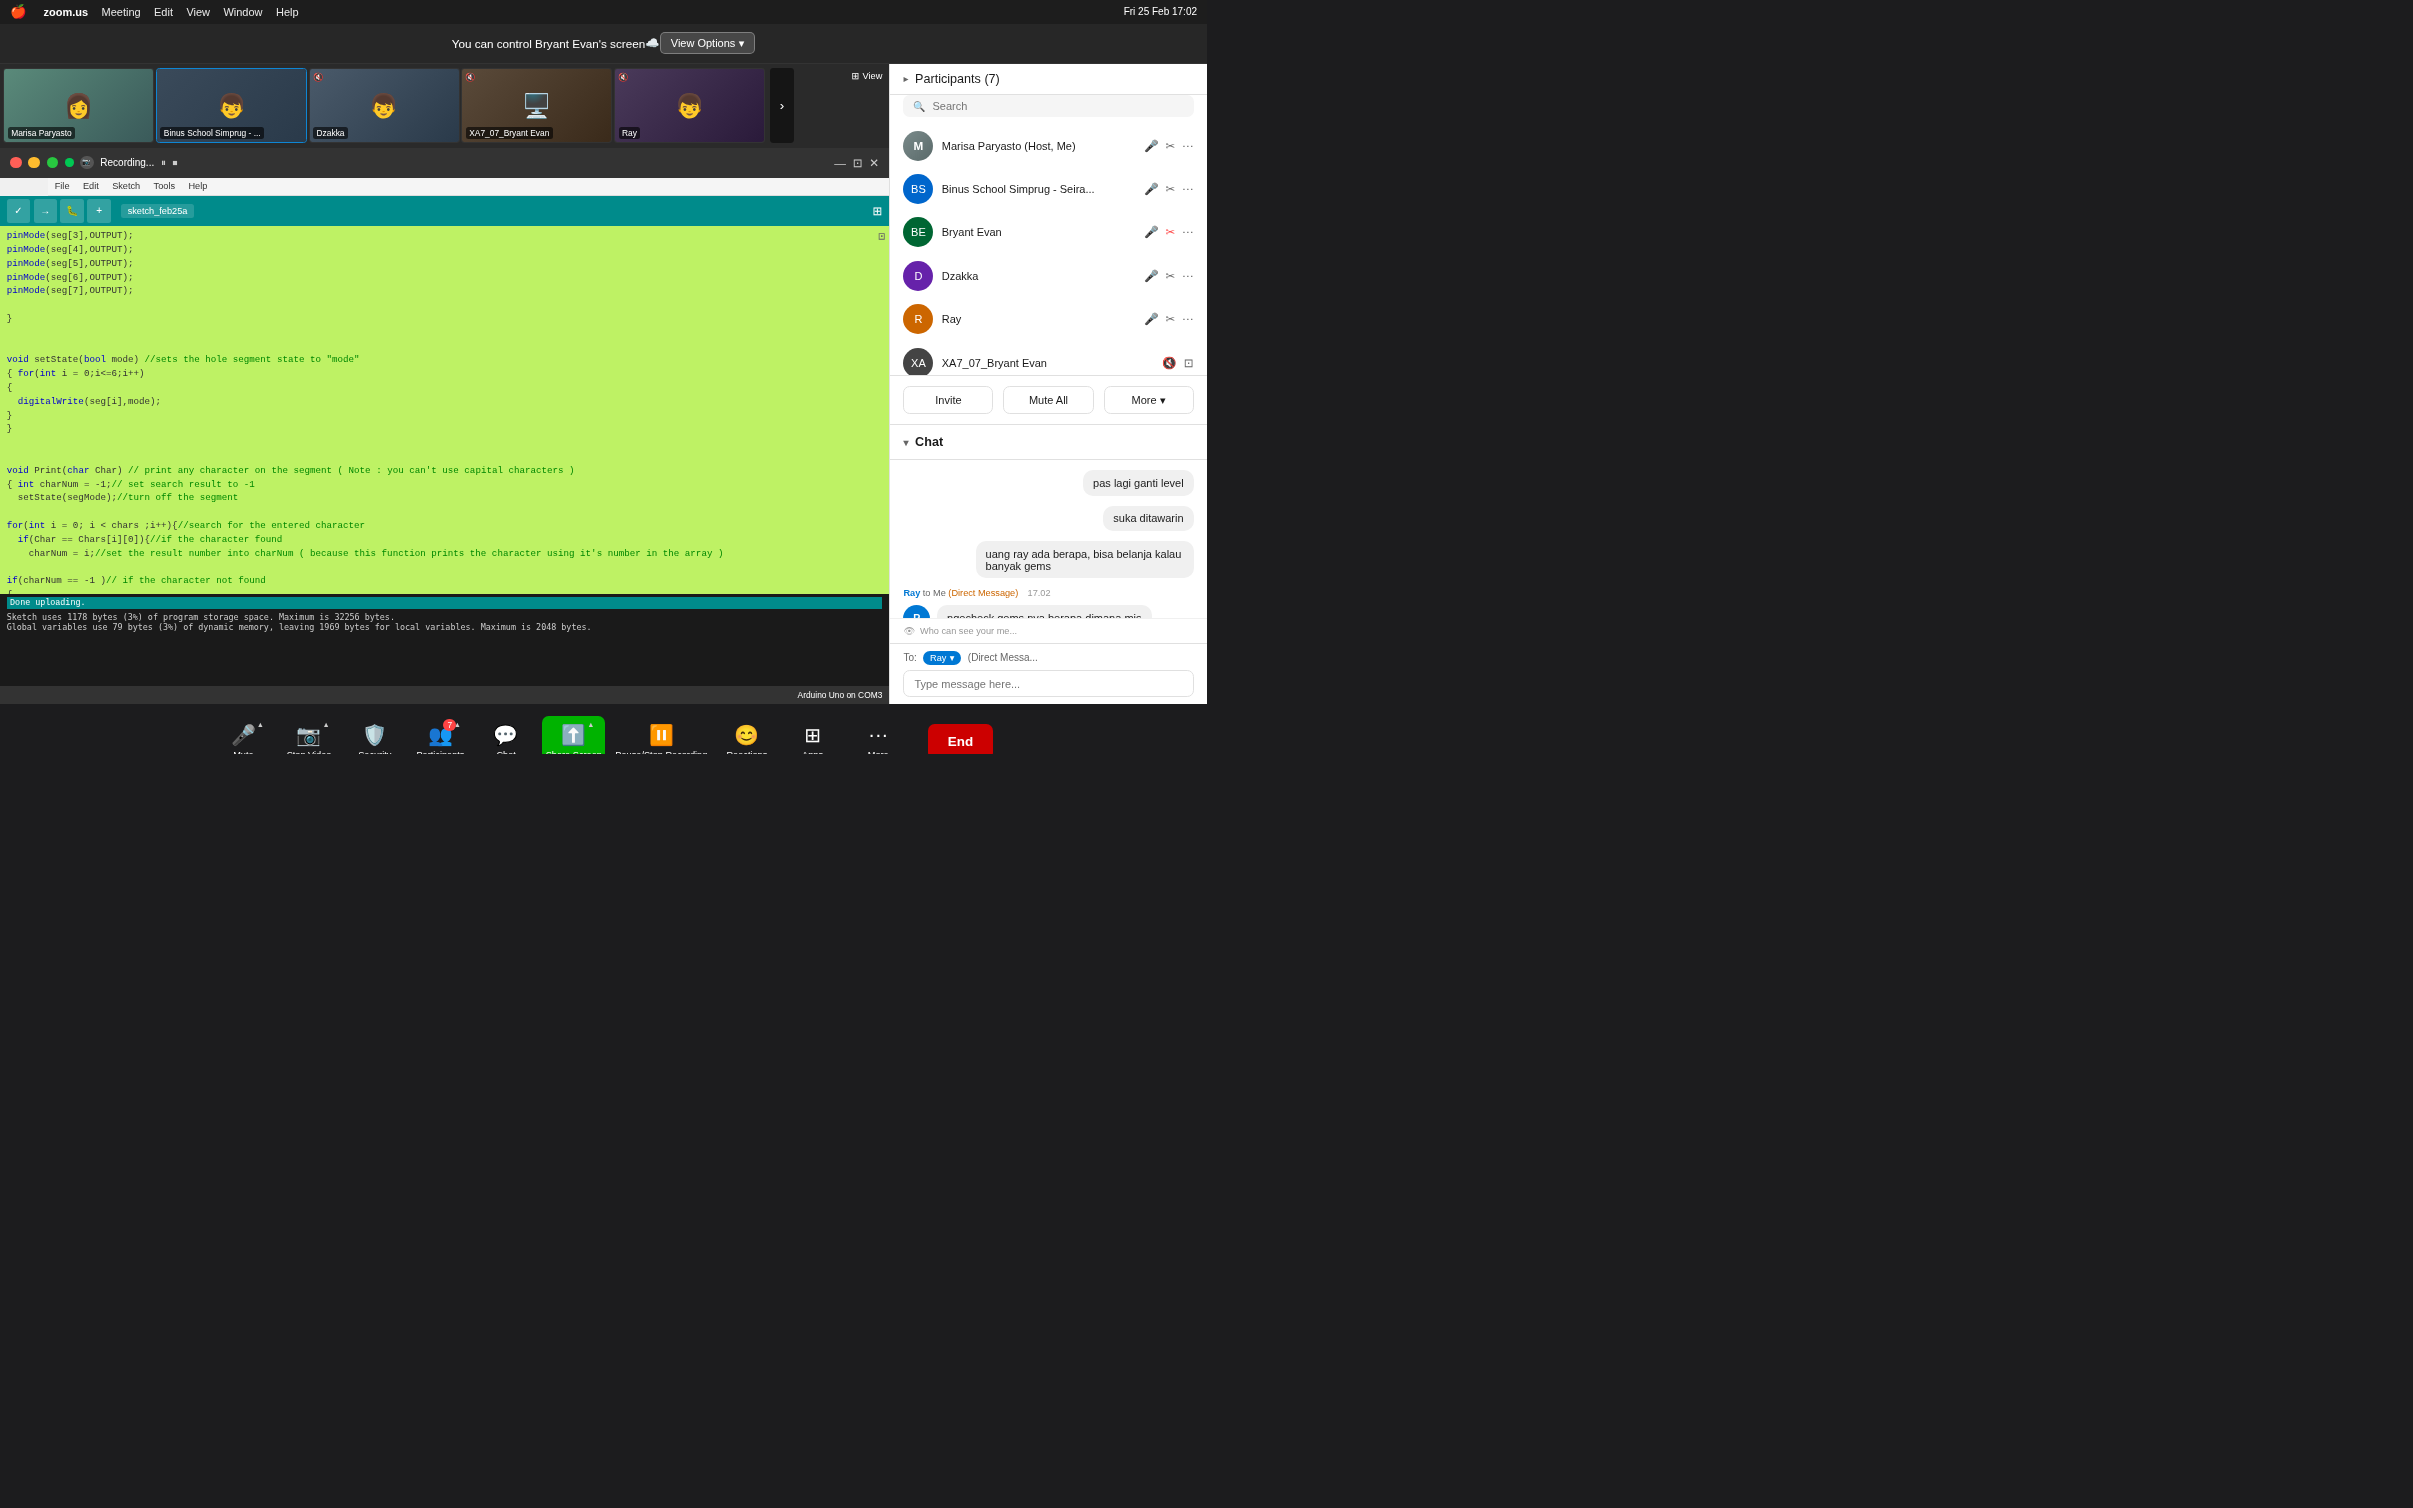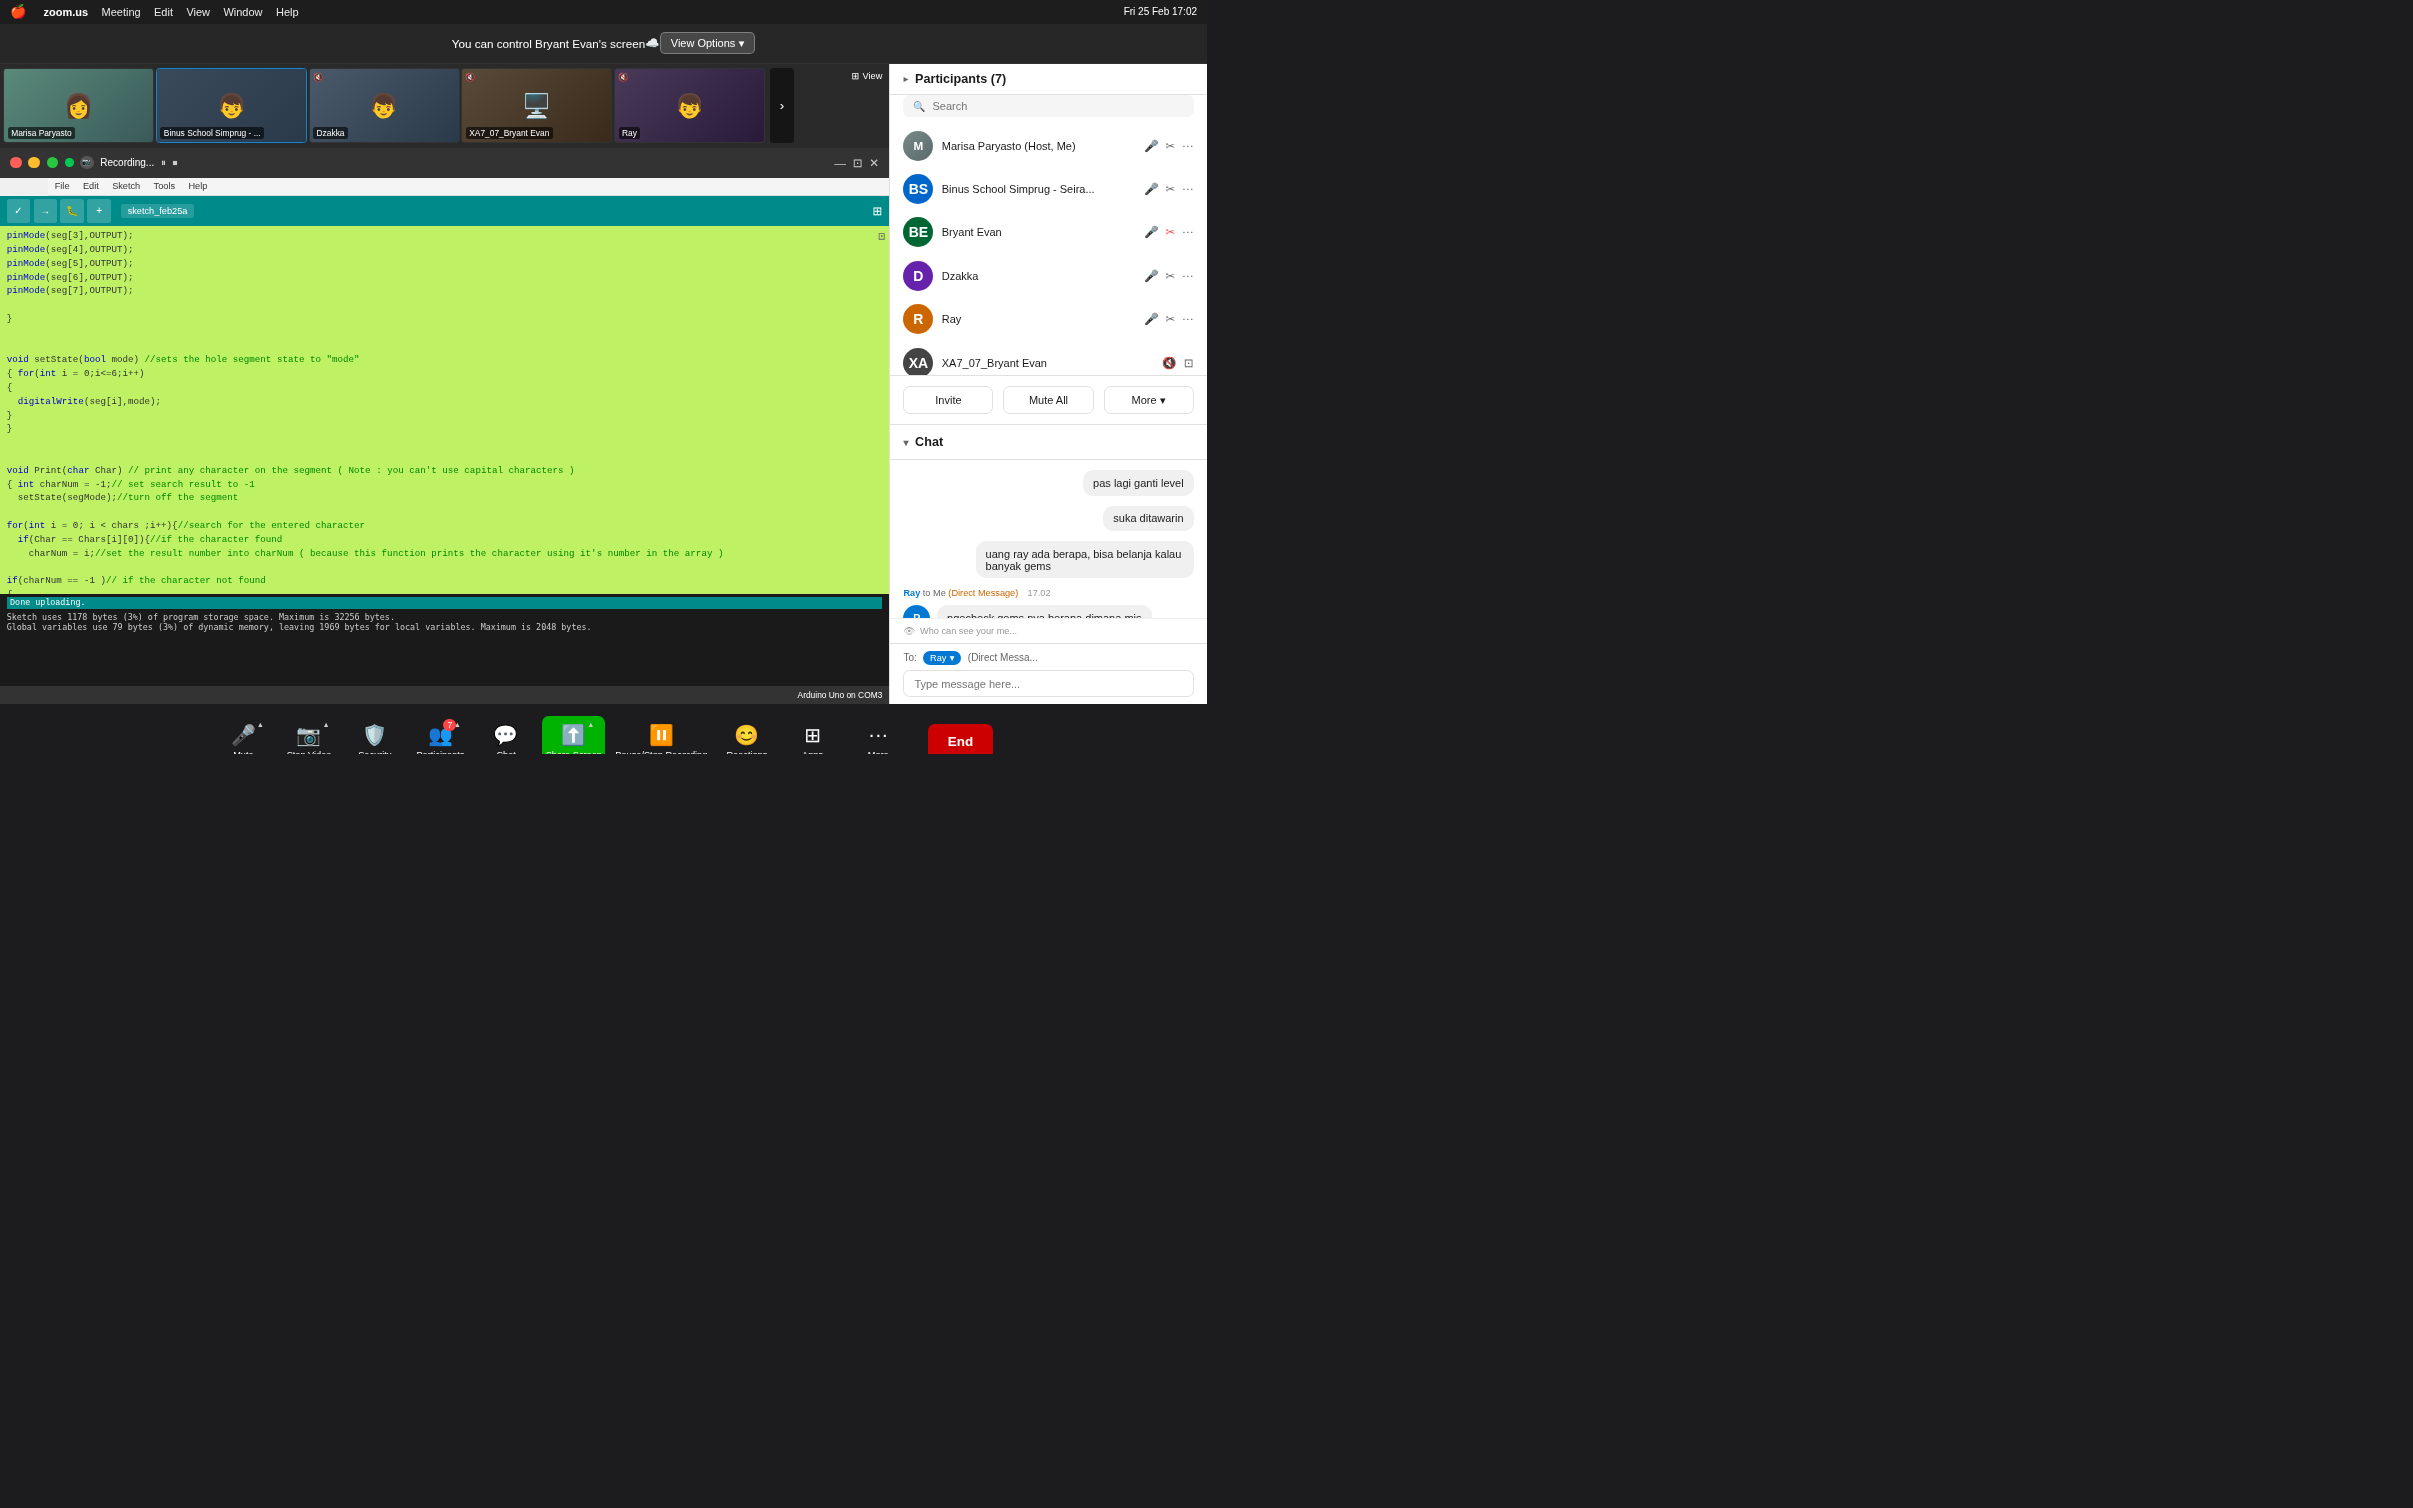--- a/index.html
+++ b/index.html
@@ -279,22 +279,22 @@
       gap: 8.4px;
       cursor: pointer;
     }
     .avatar {
       width: 30px;
       height: 30px;
       border-radius: 50%;
       display: flex;
       align-items: center;
       justify-content: center;
-      font-size: 14px;
-      font-weight: 700;
+      font-size: 11px;
+      font-weight: 400;
       color: #fff;
       flex-shrink: 0;
     }
     .avatar-img {
       width: 30px;
       height: 30px;
       border-radius: 50%;
       background: linear-gradient(135deg, #888, #555);
       flex-shrink: 0;
       overflow: hidden;
@@ -523,21 +523,21 @@
 
     
     .collapsed-toggle {
       display: flex;
       align-items: center;
       padding: 8.4px 13.4px;
       cursor: pointer;
       border-bottom: 0.8px solid #e0e0e0;
     }
     .collapsed-chevron { font-size: 10px; color: #666; margin-right: 6.7px; }
-    .collapsed-title { font-size: 12.6px; font-weight: 700; color: #1a1a1a; flex: 1; }
+    .collapsed-title { font-size: 12.6px; font-weight: 400; color: #1a1a1a; flex: 1; }
   </style>
 </head>
 <body>
 
 <div class="menubar">
   <span class="menubar-apple">🍎</span>
   <span class="menubar-app">zoom.us</span>
   <span class="menubar-item">Meeting</span>
   <span class="menubar-item">Edit</span>
   <span class="menubar-item">View</span>

